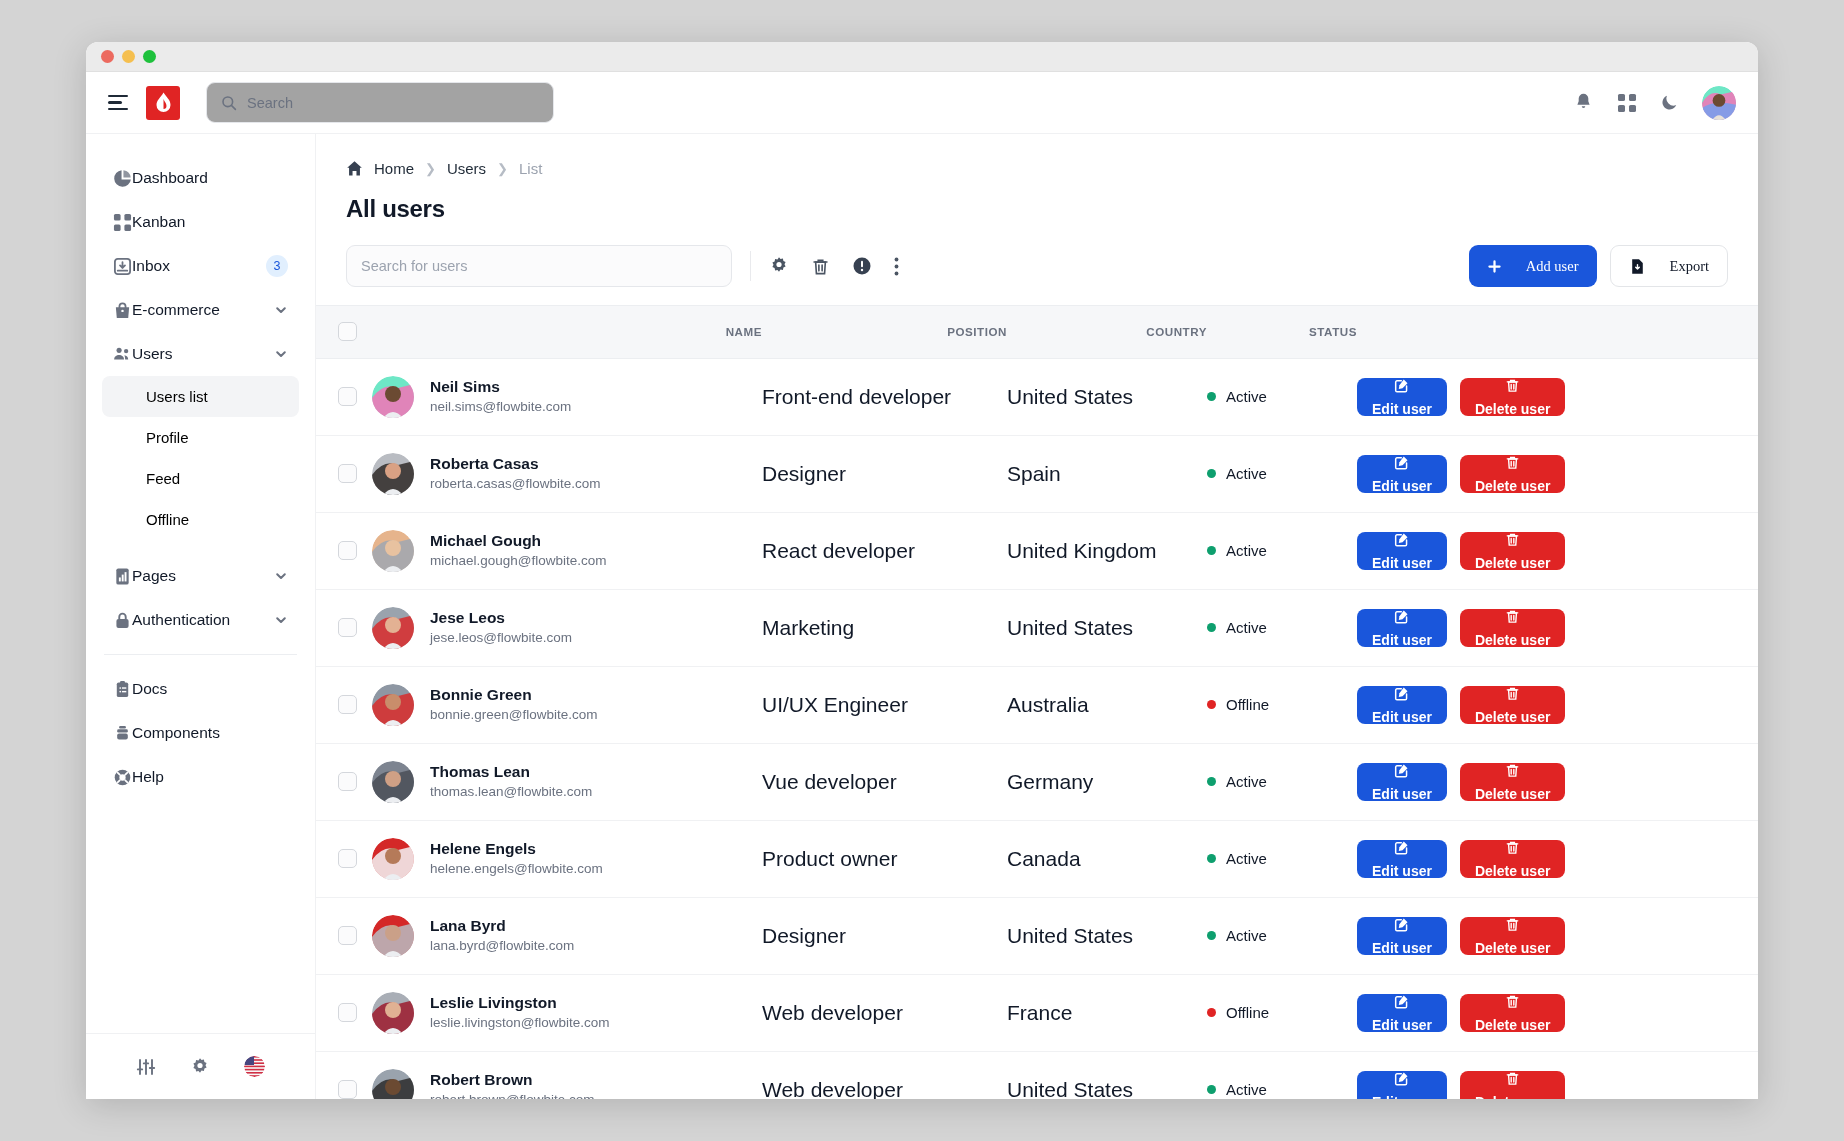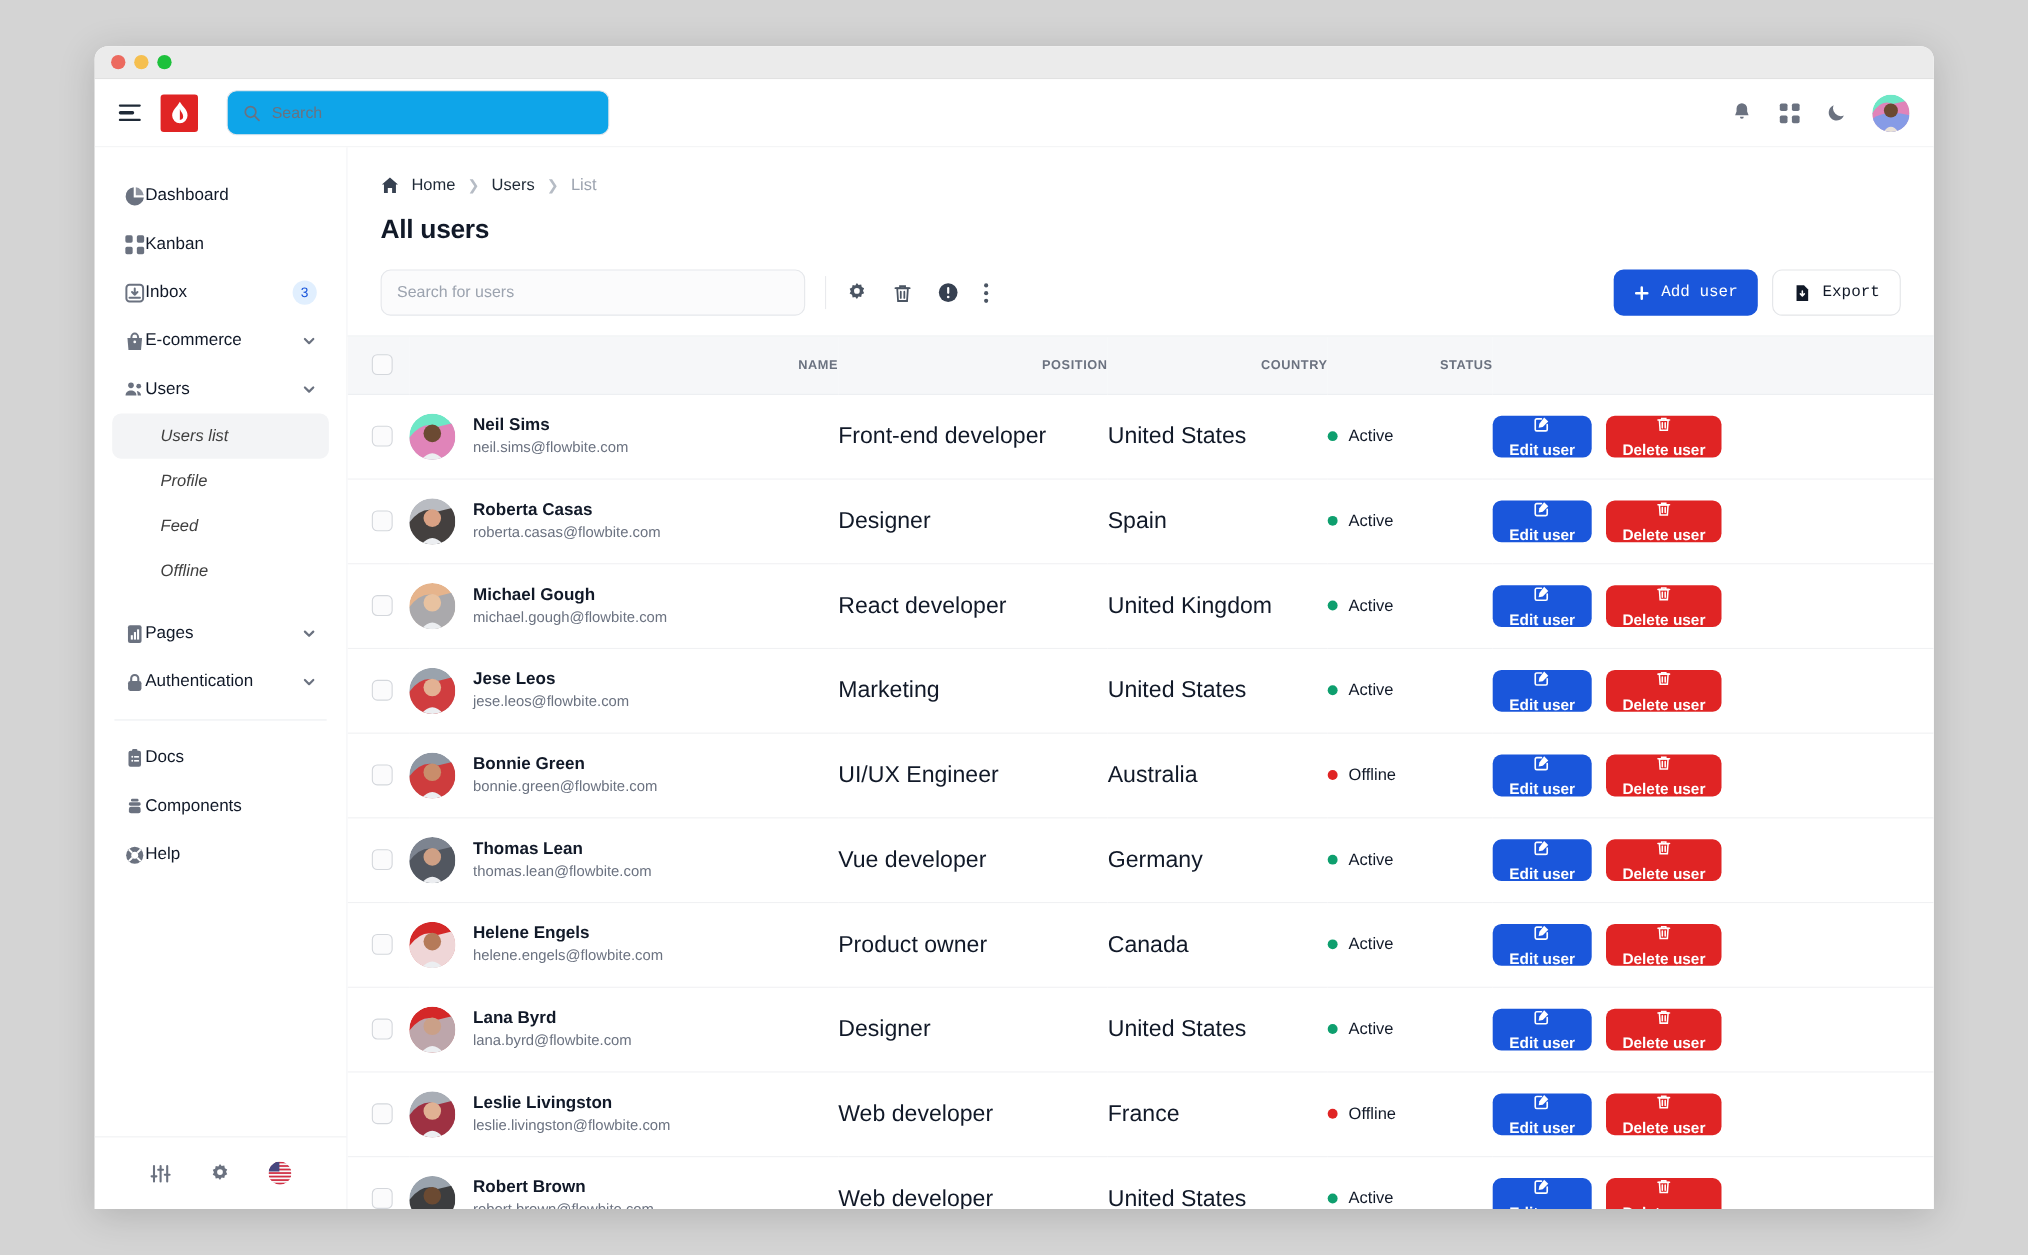--- a/index.html
+++ b/index.html
@@ -53,21 +53,21 @@
   .hamburger i:nth-child(2){ width: 14px; }
   .hamburger i:nth-child(3){ width: 20px; }
   .brand {
     width: 34px; height: 34px; background: #e02424; border-radius: 3px;
     display: flex; align-items: center; justify-content: center;
     margin-right: 26px;
   }
   .navsearch {
     width: 348px; height: 41px;
     border: 1px solid #e5e7eb; border-radius: 9px;
-    background: #0ea5e9;
+    background: #a3a3a3;
     display: flex; align-items: center; gap: 10px; padding: 0 14px;
   }
   .navsearch input {
     border: none; outline: none; background: transparent;
     font-size: 14.5px; color: #1f2a37; width: 100%;
     font-family: "Liberation Sans", sans-serif;
   }
   .navsearch input::placeholder { color: #6b7280; }
   .nav-right { margin-left: auto; display: flex; align-items: center; gap: 23px; }
   .nav-icon { cursor: pointer; display: flex; align-items: center; justify-content: center; }
@@ -94,21 +94,21 @@
   .nav-item .lbl { flex: 1; white-space: nowrap; }
   .badge {
     background: #e1effe; color: #1a56db; font-size: 12.5px;
     min-width: 22px; height: 22px; border-radius: 50%;
     display: flex; align-items: center; justify-content: center;
     font-weight: 500;
   }
   .sub-item {
     height: 41px; display: flex; align-items: center;
     padding-left: 44px; border-radius: 8px; cursor: pointer;
-    color: #404040; font-size: 15px; font-style: italic;
+    color: #000000; font-size: 15px;
   }
   .sub-item.active { background: #f3f4f6; }
   .divider { height: 1px; background: #eceef1; margin: 12px 2px; }
   .sidebar-footer {
     margin-top: auto; height: 66px;
     display: flex; align-items: center; justify-content: center; gap: 34px;
     border-top: 1px solid #f0f1f3;
     margin-left: -16px; margin-right: -16px;
   }
   .foot-icon { cursor: pointer; display: flex; align-items: center; }
@@ -146,23 +146,23 @@
     font-size: 14.5px; color: #111928;
     font-family: "Liberation Sans", sans-serif;
   }
   .table-search input::placeholder { color: #9ca3af; }
   .tool-sep { width: 1px; height: 30px; background: #e9eaed; margin: 0 18px; }
   .tool-icons { display: flex; align-items: center; gap: 22px; }
   .tool-btn { cursor: pointer; display: flex; align-items: center; justify-content: center; }
   .tool-actions { margin-left: auto; display: flex; align-items: center; gap: 13px; }
   .btn {
     height: 42px; border-radius: 9px; display: inline-flex; align-items: center;
-    gap: 10px; padding: 0 18px; font-size: 14.5px; font-weight: 500;
+    gap: 24px; padding: 0 18px; font-size: 14.5px; font-weight: 500;
     cursor: pointer; border: none; white-space: nowrap;
-    font-family: Liberation Mono, monospace;
+    font-family: Liberation Serif, serif;
   }
   .btn-primary { background: #1a56db; color: #fff; }
   .btn-outline { background: #fff; color: #111928; border: 1px solid #e3e5e8; }
 
   
   .table-wrap { flex: 1; overflow: hidden; border-top: 1px solid #eceef1; }
   table { width: 100%; border-collapse: collapse; table-layout: fixed; }
   thead th {
     background: #f6f7f9; height: 52px;
     font-size: 11.6px; font-weight: bold; letter-spacing: 0.55px;

